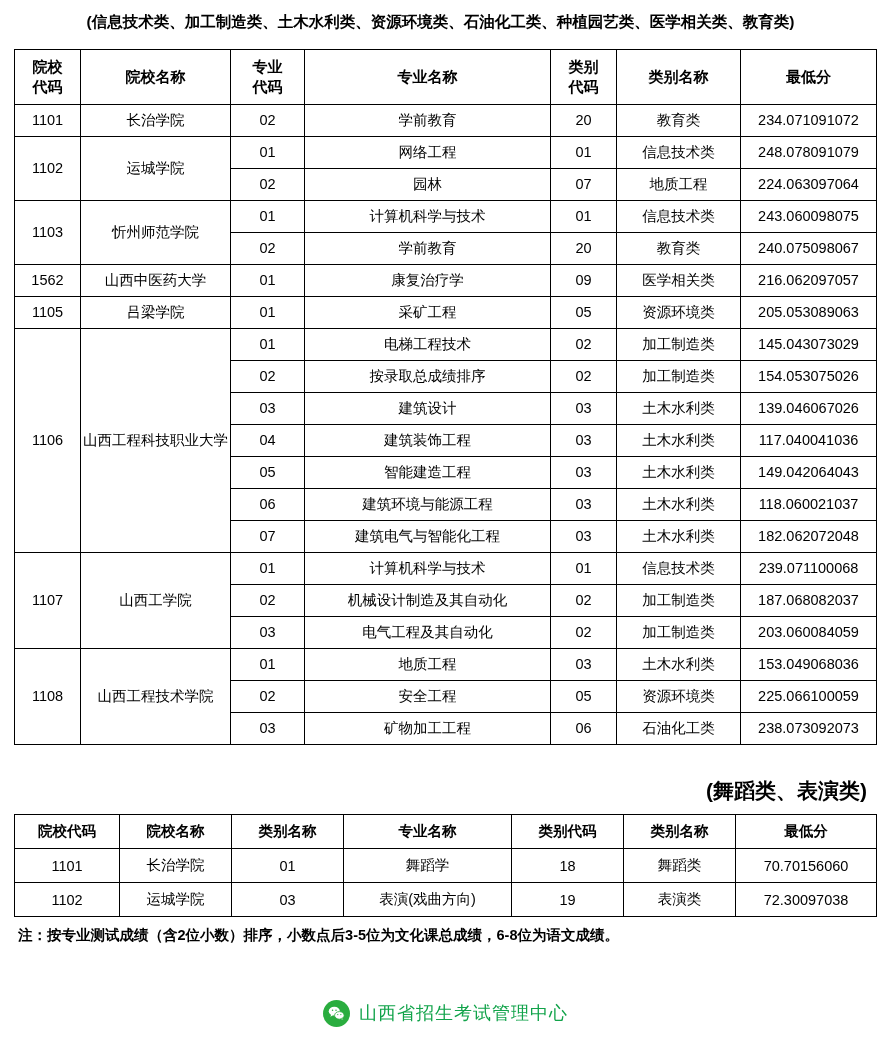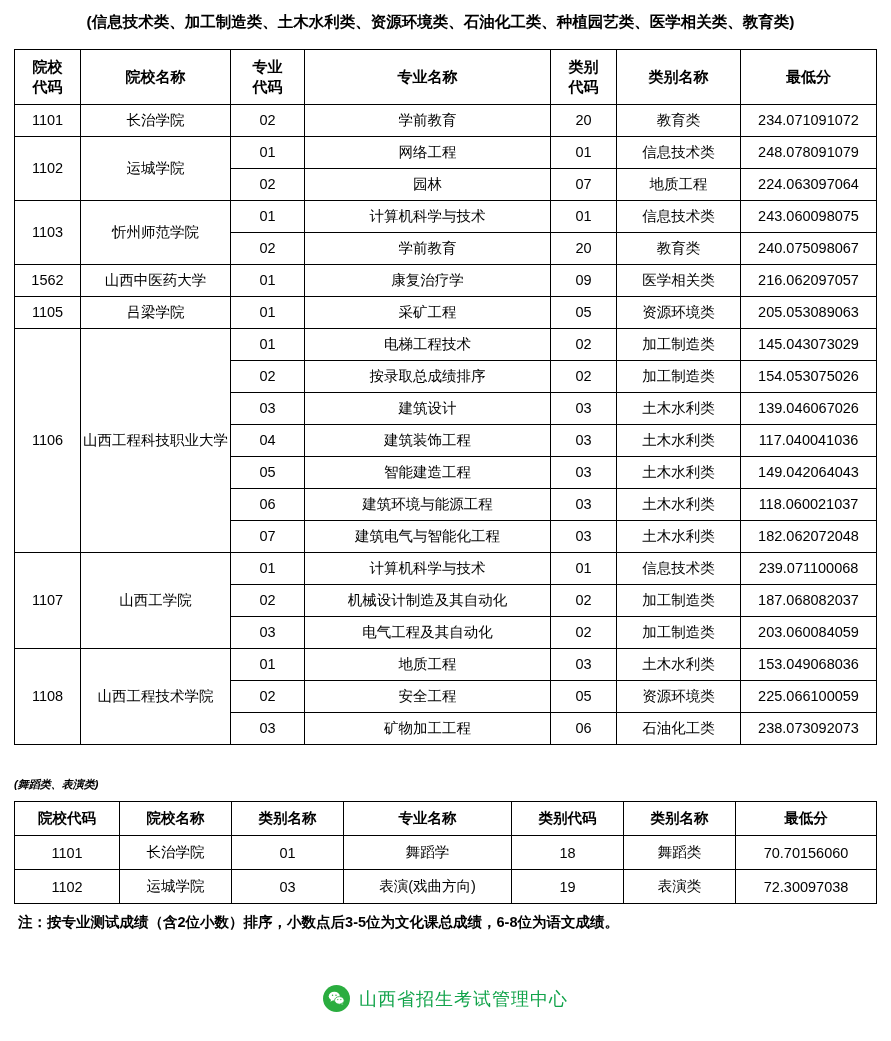--- a/index.html
+++ b/index.html
@@ -51,25 +51,24 @@
     display: block;
     line-height: 1.35;
   }
   .note {
     font-size: 14.5px;
     font-weight: bold;
     margin: 9px 0 0 4px;
     letter-spacing: 0px;
   }
   .title2 {
-    text-align: left;
-    font-size: 11px;
+    text-align: right;
+    font-size: 21px;
     font-weight: bold;
     margin: 32px 0 9px 0;
-    font-style: italic;
   }
   table.grid2 {
     border-collapse: collapse;
     width: 862px;
     margin: 0 auto;
     table-layout: fixed;
     border-radius: 32px;
   }
   table.grid2 td {
     border: 1px solid #000000;
@@ -83,21 +82,21 @@
     font-weight: bold;
   }
   .footer {
     position: absolute;
     left: 0;
     bottom: 0;
     width: 891px;
     height: 56px;
     background: #ffffff;
     display: flex;
-    align-items: flex-start;
+    align-items: center;
     justify-content: center;
   }
   .footer-inner {
     display: flex;
     align-items: center;
     gap: 9px;
   }
   .wechat-badge {
     width: 27px;
     height: 27px;

